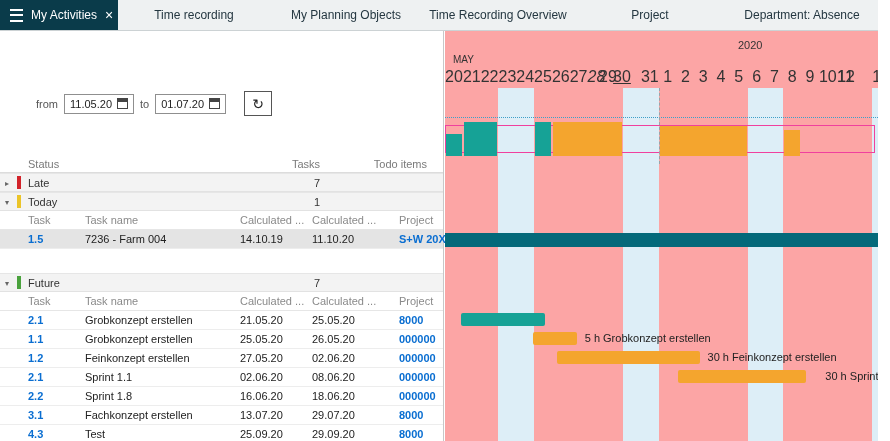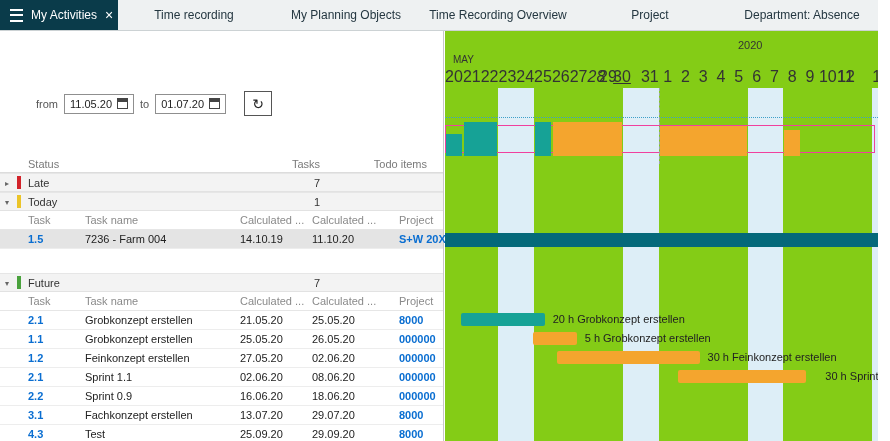--- a/index.html
+++ b/index.html
@@ -53,21 +53,21 @@
   .data-row{height:19px;display:grid;grid-template-columns:80px 155px 72px 72px 1fr;
           align-items:center;color:#222;border-bottom:1px solid #ededed;background:#fff;box-sizing:border-box;}
   .c0{padding-left:28px;}
   .c1,.c2,.c3{padding-left:5px;white-space:nowrap;overflow:hidden;}
   .c4{padding-left:20px;white-space:nowrap;}
   .link{color:#0a6ed1;font-weight:bold;}
   .data-row.selected{background:#e4e4e4;}
   .spacer{height:24px;background:#fff;}
 
   
-  .gantt{position:absolute;top:0;left:445px;right:0;bottom:0;background:#84cc16;overflow:hidden;}
+  .gantt{position:absolute;top:0;left:445px;right:0;bottom:0;background:#fca5a5;overflow:hidden;}
   .gantt-header{position:absolute;top:0;left:0;right:0;height:57px;}
   .year{position:absolute;top:8px;left:293px;font-size:11px;color:#333;}
   .month{position:absolute;top:23px;left:8px;font-size:10px;color:#333;}
   .days{position:absolute;top:37px;left:0;right:0;height:17px;}
   .day{position:absolute;top:0;width:18px;text-align:center;font-size:16px;color:#333;}
   .gantt-body{position:absolute;top:57px;left:0;right:0;bottom:0;}
   .stripe{position:absolute;top:0;bottom:0;}
   .limit-line{position:absolute;left:0;right:0;top:29px;border-top:1px dotted #3d9fc9;}
   .cap-outline{position:absolute;left:0;top:37px;width:430px;height:28px;
           border:1px solid #f0409e;box-sizing:border-box;}
@@ -187,21 +187,21 @@
           </div>
           <div class="data-row">
             <span class="c0 link">2.1</span>
             <span class="c1">Sprint 1.1</span>
             <span class="c2">02.06.20</span>
             <span class="c3">08.06.20</span>
             <span class="c4 link">000000</span>
           </div>
           <div class="data-row">
             <span class="c0 link">2.2</span>
-            <span class="c1">Sprint 0.9</span>
+            <span class="c1">Sprint 1.8</span>
             <span class="c2">16.06.20</span>
             <span class="c3">18.06.20</span>
             <span class="c4 link">000000</span>
           </div>
           <div class="data-row">
             <span class="c0 link">3.1</span>
             <span class="c1">Fachkonzept erstellen</span>
             <span class="c2">13.07.20</span>
             <span class="c3">29.07.20</span>
             <span class="c4 link">8000</span>
@@ -260,21 +260,20 @@
           <div class="cap-outline" style="border-color: rgb(240, 64, 158);"></div>
           <div class="cap-block" style="left: 1px; width: 15.8px; top: 46px; height: 22px; background: rgb(22, 162, 150);"></div>
           <div class="cap-block" style="left: 18.8px; width: 33.6px; top: 34px; height: 34px; background: rgb(22, 162, 150);"></div>
           <div class="cap-block" style="left: 90px; width: 15.8px; top: 34px; height: 34px; background: rgb(22, 162, 150);"></div>
           <div class="cap-block" style="left: 107.8px; width: 69.2px; top: 34px; height: 34px; background: rgb(244, 165, 46);"></div>
           <div class="cap-block" style="left: 214.6px; width: 87px; top: 38px; height: 30px; background: rgb(244, 165, 46);"></div>
           <div class="cap-block" style="left: 339.2px; width: 15.8px; top: 42px; height: 26px; background: rgb(244, 165, 46);"></div>
           <div class="month-divider" style="left: 213.6px;"></div>
           <div class="selected-task-bar" style="background: rgb(4, 105, 122);"></div>
           <div class="gantt-bar" style="left: 16.02px; width: 83.66px; top: 225px; background: rgb(22, 162, 150);"></div>
-          <span class="bar-label" style="left: 107.68px; top: 225px;">20 h Grobkonzept erstellen</span>
           <div class="gantt-bar" style="left: 88.11px; width: 43.61px; top: 244px; background: rgb(244, 165, 46);"></div>
           <span class="bar-label" style="left: 139.72px; top: 244px;">5 h Grobkonzept erstellen</span>
           <div class="gantt-bar" style="left: 112.14px; width: 142.4px; top: 263px; background: rgb(244, 165, 46);"></div>
           <span class="bar-label" style="left: 262.54px; top: 263px;">30 h Feinkonzept erstellen</span>
           <div class="gantt-bar" style="left: 233.18px; width: 128.16px; top: 282px; background: rgb(244, 165, 46);"></div>
           <span class="bar-label" style="left: 369.34px; top: 282px; margin-left: 11px;">30 h Sprint 1.1</span>
         </div>
     </div>
 
   </div>

